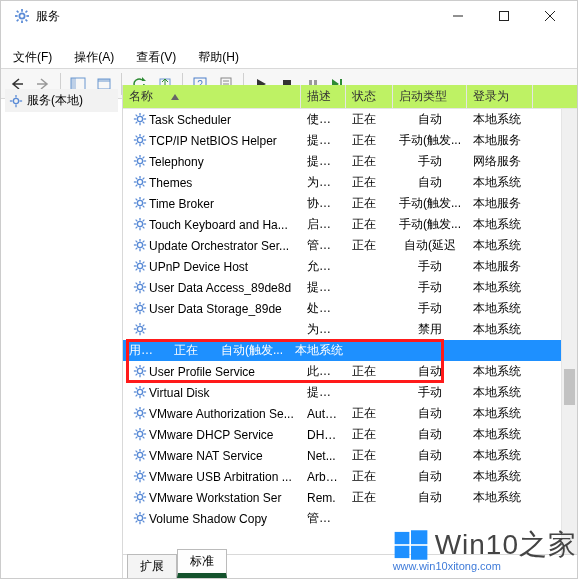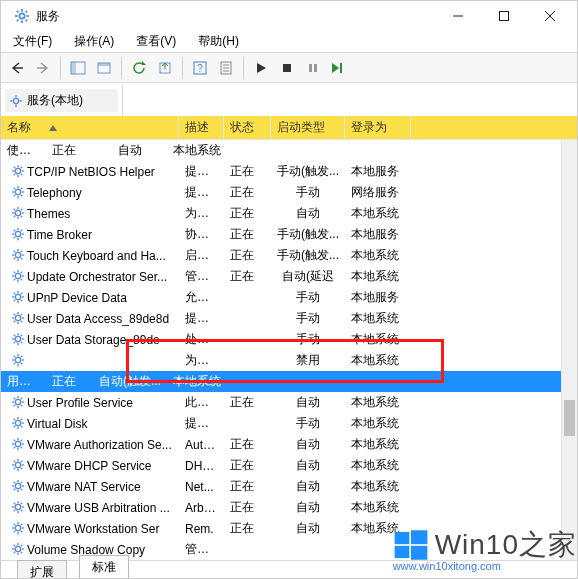--- a/index.html
+++ b/index.html
@@ -22,50 +22,50 @@
     background: #fff;
   }
   .title-icon { width:16px; height:16px; display:flex; align-items:center; justify-content:center; margin-right:6px; }
   .title-text { flex:1; font-size:12px; }
   .winbtn {
     width:46px; height:30px; display:flex; align-items:center; justify-content:center; color:#222;
   }
   .menubar {
     height:22px; display:flex; align-items:center; padding:0 6px; gap:10px;
     border-bottom:1px solid #d9d9d9;
+    margin-top:16px;
   }
   .menuitem { padding:2px 6px; }
   .toolbar {
     height:30px; display:flex; align-items:center; padding:0 4px;
     background:#f7f7f7; border-bottom:1px solid #d9d9d9; gap:2px;
   }
   .tbtn {
     width:24px; height:24px; display:flex; align-items:center; justify-content:center;
     border:1px solid transparent; border-radius:2px;
   }
   .tdiv { width:1px; height:22px; background:#d0d0d0; margin:0 3px; }
   .body-area {
     position:absolute; top:84px; bottom:0; left:0; right:0;
     display:flex;
-    flex-direction:column;
   }
   .leftpane {
     width:122px; border-right:1px solid #d9d9d9; padding:4px;
   }
   .tree-item {
     display:flex; align-items:center; padding:3px 4px; gap:4px;
     background:#f2f2f2;
   }
   .rightpane {
     flex:1; position:relative; display:flex; flex-direction:column;
   }
   .grid-wrap { flex:1; overflow:hidden; position:relative; }
   .grid-header {
     height:24px; display:flex; align-items:center; border-bottom:1px solid #e5e5e5;
-    background:#fde047; position:relative;
+    background:#bef264; position:relative;
   }
   .gh { padding:0 6px; border-right:1px solid #e5e5e5; height:100%; display:flex; align-items:center; color:#333;}
   .gh.sort::after {
     content:""; margin-left:18px; border-left:4px solid transparent; border-right:4px solid transparent; border-bottom:6px solid #666;
   }
   .rows { position:relative; }
   .row {
     height:21px; display:flex; align-items:center; white-space:nowrap; overflow:hidden;
   }
   .row .cell { padding:0 6px; overflow:hidden; text-overflow:ellipsis; }
@@ -78,21 +78,20 @@
   .vscroll .thumb {
     position:absolute; left:2px; right:2px; top:260px; height:36px; background:#c2c2c2;
   }
   .tabsbar {
     height:24px; border-top:1px solid #d9d9d9; display:flex; align-items:flex-end; padding:0 4px; gap:0;
     background:#fff;
   }
   .tab {
     padding:3px 12px; border:1px solid #bbb; border-bottom:none; font-size:12px;
     background:#fefefe;
-    margin-left:12px;
   }
   .tab.active { border-bottom:5px solid #14532d; }
   .tab.inactive { background:#f4f4f4; }
   .c-name { flex:0 0 178px; display:flex; align-items:center; }
   .c-desc { flex:0 0 45px; }
   .c-stat { flex:0 0 47px; }
   .c-start{ flex:0 0 74px;text-align:center; }
   .c-logon{ flex:0 0 66px; }
   .gear { width:14px; height:14px; }
   .highlight-box {
@@ -252,20 +251,38 @@
         <div class="gh c-name sort">
             <span>名称</span>
           </div>
         <div class="gh c-desc">描述</div>
         <div class="gh c-stat">状态</div>
         <div class="gh c-start">启动类型</div>
         <div class="gh c-logon">登录为</div>
       </div>
       <div class="rows" id="rows">
           <div class="row">
+            <div class="cell c-name">
+              <span class="icon">
+                <svg viewBox="0 0 16 16" width="14" height="14">
+                  <circle cx="8" cy="8" r="3" fill="none" stroke="#5a8bd6" stroke-width="1.5"></circle>
+                  <g stroke="#5a8bd6" stroke-width="1.5">
+                    <line x1="8" y1="1" x2="8" y2="4"></line>
+                    <line x1="8" y1="12" x2="8" y2="15"></line>
+                    <line x1="1" y1="8" x2="4" y2="8"></line>
+                    <line x1="12" y1="8" x2="15" y2="8"></line>
+                    <line x1="3" y1="3" x2="5" y2="5"></line>
+                    <line x1="11" y1="11" x2="13" y2="13"></line>
+                    <line x1="11" y1="5" x2="13" y2="3"></line>
+                    <line x1="3" y1="13" x2="5" y2="11"></line>
+                  </g>
+                </svg>
+              </span>
+              <span>Task Scheduler</span>
+            </div>
             <div class="cell c-desc">使用...</div>
             <div class="cell c-stat">正在</div>
             <div class="cell c-start">自动</div>
             <div class="cell c-logon">本地系统</div>
           </div>
           <div class="row">
             <div class="cell c-name">
               <span class="icon">
                 <svg viewBox="0 0 16 16" width="14" height="14">
                   <circle cx="8" cy="8" r="3" fill="none" stroke="#5a8bd6" stroke-width="1.5"></circle>
@@ -418,21 +435,21 @@
                     <line x1="8" y1="12" x2="8" y2="15"></line>
                     <line x1="1" y1="8" x2="4" y2="8"></line>
                     <line x1="12" y1="8" x2="15" y2="8"></line>
                     <line x1="3" y1="3" x2="5" y2="5"></line>
                     <line x1="11" y1="11" x2="13" y2="13"></line>
                     <line x1="11" y1="5" x2="13" y2="3"></line>
                     <line x1="3" y1="13" x2="5" y2="11"></line>
                   </g>
                 </svg>
               </span>
-              <span>UPnP Device Data</span>
+              <span>UPnP Device Host</span>
             </div>
             <div class="cell c-desc">允许...</div>
             <div class="cell c-stat"></div>
             <div class="cell c-start">手动</div>
             <div class="cell c-logon">本地服务</div>
           </div>
           <div class="row">
             <div class="cell c-name">
               <span class="icon">
                 <svg viewBox="0 0 16 16" width="14" height="14">

